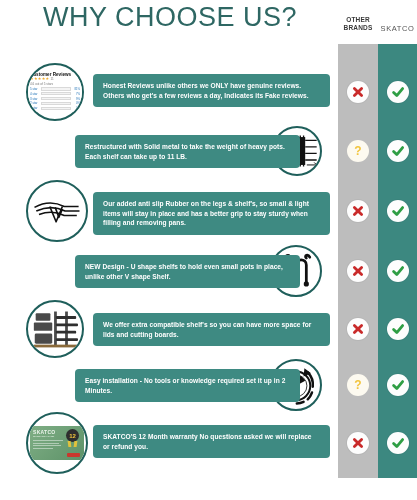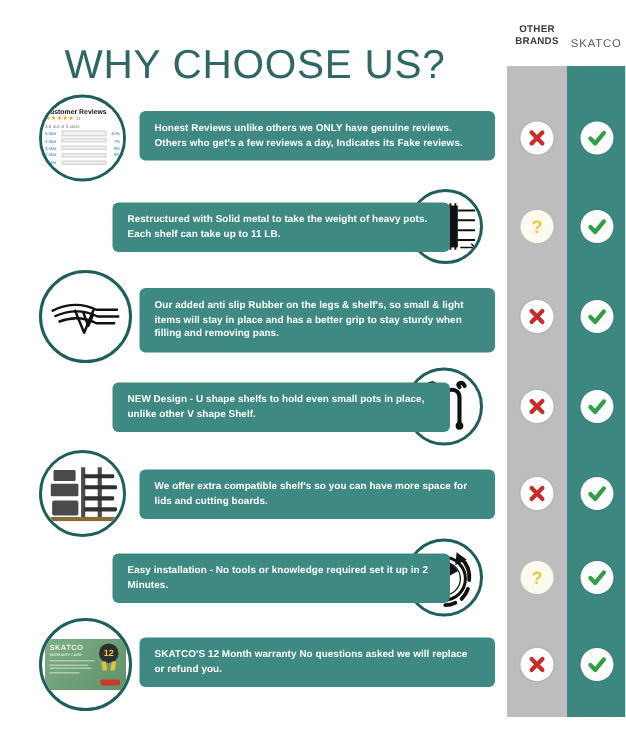--- a/index.html
+++ b/index.html
@@ -11,21 +11,21 @@
   }
   #page {
     position: relative;
     width: 417px; height: 500px;
     background: #ffffff;
   }
 
   
   .title {
     position: absolute;
-    left: 0; top: 28px;
+    left: 0; top: 2px;
     width: 340px;
     text-align: center;
     font-size: 27px;
     letter-spacing: 0.5px;
     font-weight: 300;
     color: #2e6763;
     font-family: "Liberation Sans", sans-serif;
     white-space: nowrap;
   }
 

